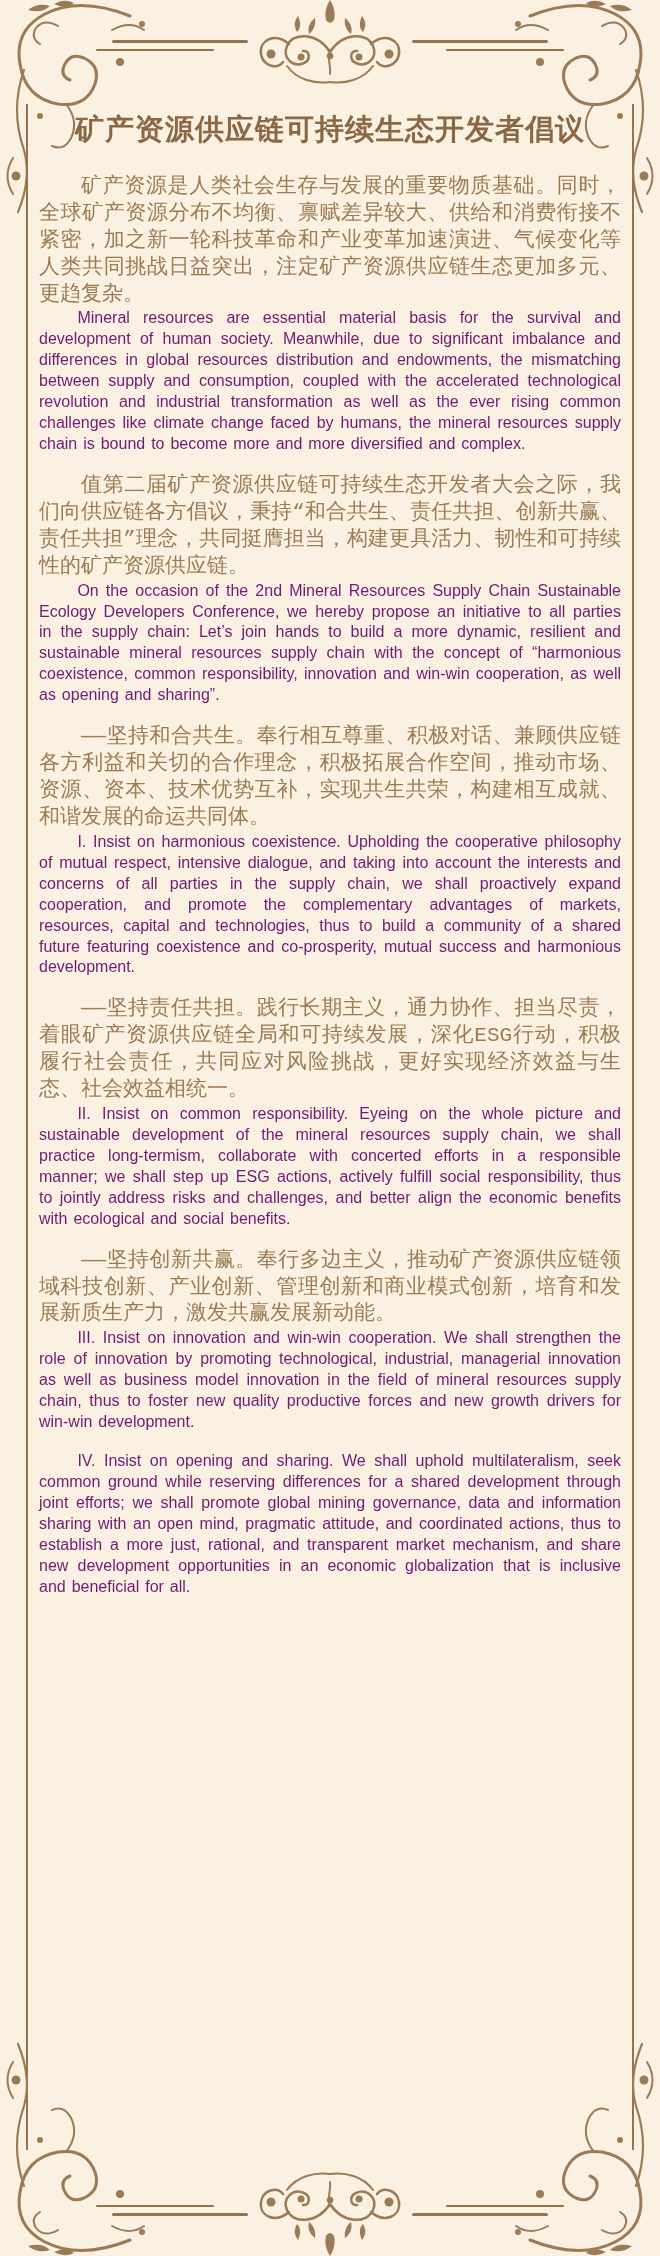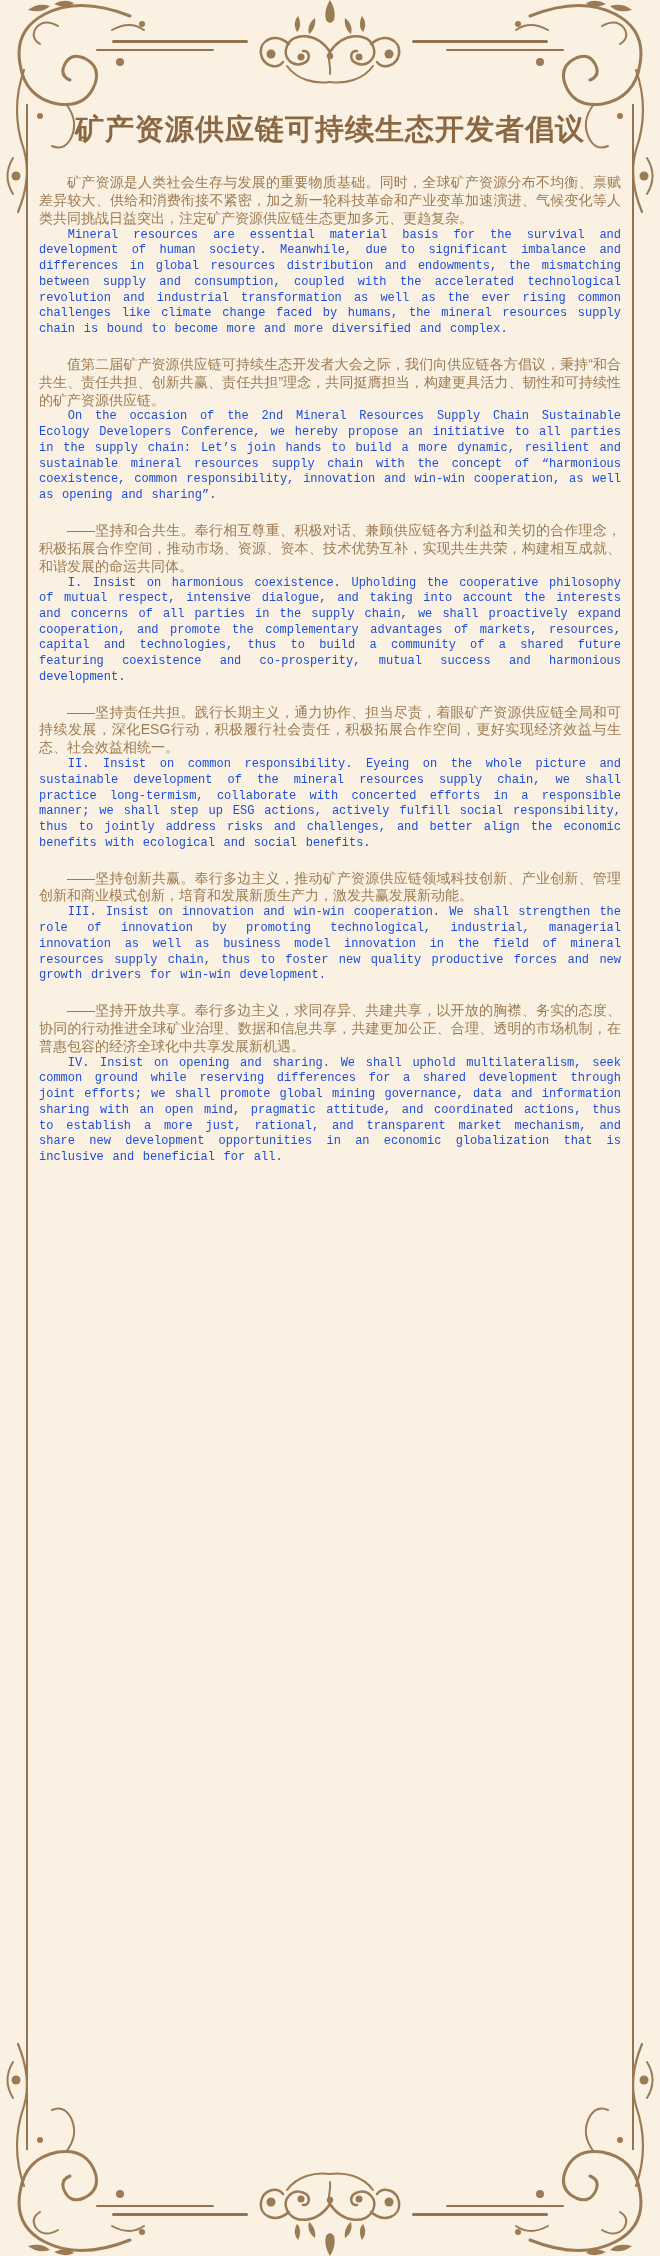--- a/index.html
+++ b/index.html
@@ -36,33 +36,33 @@
     font-weight: 600;
     letter-spacing: 1px;
     text-align: center;
     color: #8A6843;
     font-family: "Liberation Sans", "DejaVu Sans", sans-serif;
   }
   .section { margin: 0 0 18px 0; }
   .section:last-child { margin-bottom: 0; }
   .para-zh {
     margin: 0;
-    font-family: Liberation Sans, sans-serif;
-    font-size: 14px;
+    font-family: Liberation Mono, monospace;
+    font-size: 21px;
     line-height: 1.28;
     color: #9C7B53;
     text-align: justify;
     text-indent: 2em;
   }
   .para-en {
     margin: 0;
-    font-family: Liberation Mono, monospace;
-    font-size: 12px;
+    font-family: Liberation Sans, sans-serif;
+    font-size: 16px;
     line-height: 1.31;
-    color: #1d4ed8;
+    color: #701a75;
     text-align: justify;
     text-indent: 2.4em;
     word-spacing: 1.5px;
   }
 </style>
 </head>
 <body>
 
 <svg width="0" height="0" style="position:absolute" aria-hidden="true">
   <defs>
@@ -134,31 +134,30 @@
     <p class="para-zh">值第二届矿产资源供应链可持续生态开发者大会之际，我们向供应链各方倡议，秉持“和合共生、责任共担、创新共赢、责任共担”理念，共同挺膺担当，构建更具活力、韧性和可持续性的矿产资源供应链。</p>
     <p class="para-en">On the occasion of the 2nd Mineral Resources Supply Chain Sustainable Ecology Developers Conference, we hereby propose an initiative to all parties in the supply chain: Let’s join hands to build a more dynamic, resilient and sustainable mineral resources supply chain with the concept of “harmonious coexistence, common responsibility, innovation and win-win cooperation, as well as opening and sharing”.</p>
   </section>
 
   <section class="section">
     <p class="para-zh">——坚持和合共生。奉行相互尊重、积极对话、兼顾供应链各方利益和关切的合作理念，积极拓展合作空间，推动市场、资源、资本、技术优势互补，实现共生共荣，构建相互成就、和谐发展的命运共同体。</p>
     <p class="para-en">I. Insist on harmonious coexistence. Upholding the cooperative philosophy of mutual respect, intensive dialogue, and taking into account the interests and concerns of all parties in the supply chain, we shall proactively expand cooperation, and promote the complementary advantages of markets, resources, capital and technologies, thus to build a community of a shared future featuring coexistence and co-prosperity, mutual success and harmonious development.</p>
   </section>
 
   <section class="section">
-    <p class="para-zh">——坚持责任共担。践行长期主义，通力协作、担当尽责，着眼矿产资源供应链全局和可持续发展，深化ESG行动，积极履行社会责任，积极拓展合作空间，更好实现经济效益与生态、社会效益相统一。</p>
+    <p class="para-zh">——坚持责任共担。践行长期主义，通力协作、担当尽责，着眼矿产资源供应链全局和可持续发展，深化ESG行动，积极履行社会责任，共同应对风险挑战，更好实现经济效益与生态、社会效益相统一。</p>
     <p class="para-en">II. Insist on common responsibility. Eyeing on the whole picture and sustainable development of the mineral resources supply chain, we shall practice long-termism, collaborate with concerted efforts in a responsible manner; we shall step up ESG actions, actively fulfill social responsibility, thus to jointly address risks and challenges, and better align the economic benefits with ecological and social benefits.</p>
   </section>
 
   <section class="section">
     <p class="para-zh">——坚持创新共赢。奉行多边主义，推动矿产资源供应链领域科技创新、产业创新、管理创新和商业模式创新，培育和发展新质生产力，激发共赢发展新动能。</p>
     <p class="para-en">III. Insist on innovation and win-win cooperation. We shall strengthen the role of innovation by promoting technological, industrial, managerial innovation as well as business model innovation in the field of mineral resources supply chain, thus to foster new quality productive forces and new growth drivers for win-win development.</p>
   </section>
 
   <section class="section">
-    <p class="para-zh">——坚持开放共享。奉行多边主义，求同存异、共建共享，以开放的胸襟、务实的态度、协同的行动推进全球矿业治理、数据和信息共享，共建更加公正、合理、透明的市场机制，在普惠包容的经济全球化中共享发展新机遇。</p>
     <p class="para-en">IV. Insist on opening and sharing. We shall uphold multilateralism, seek common ground while reserving differences for a shared development through joint efforts; we shall promote global mining governance, data and information sharing with an open mind, pragmatic attitude, and coordinated actions, thus to establish a more just, rational, and transparent market mechanism, and share new development opportunities in an economic globalization that is inclusive and beneficial for all.</p>
   </section>
 </main>
 
 <svg class="ornament-svg footer" width="660" height="128">
   <g transform="translate(0,128) scale(1,-1)">
     <use href="#frameHeader"></use>
   </g>
 </svg>
 

